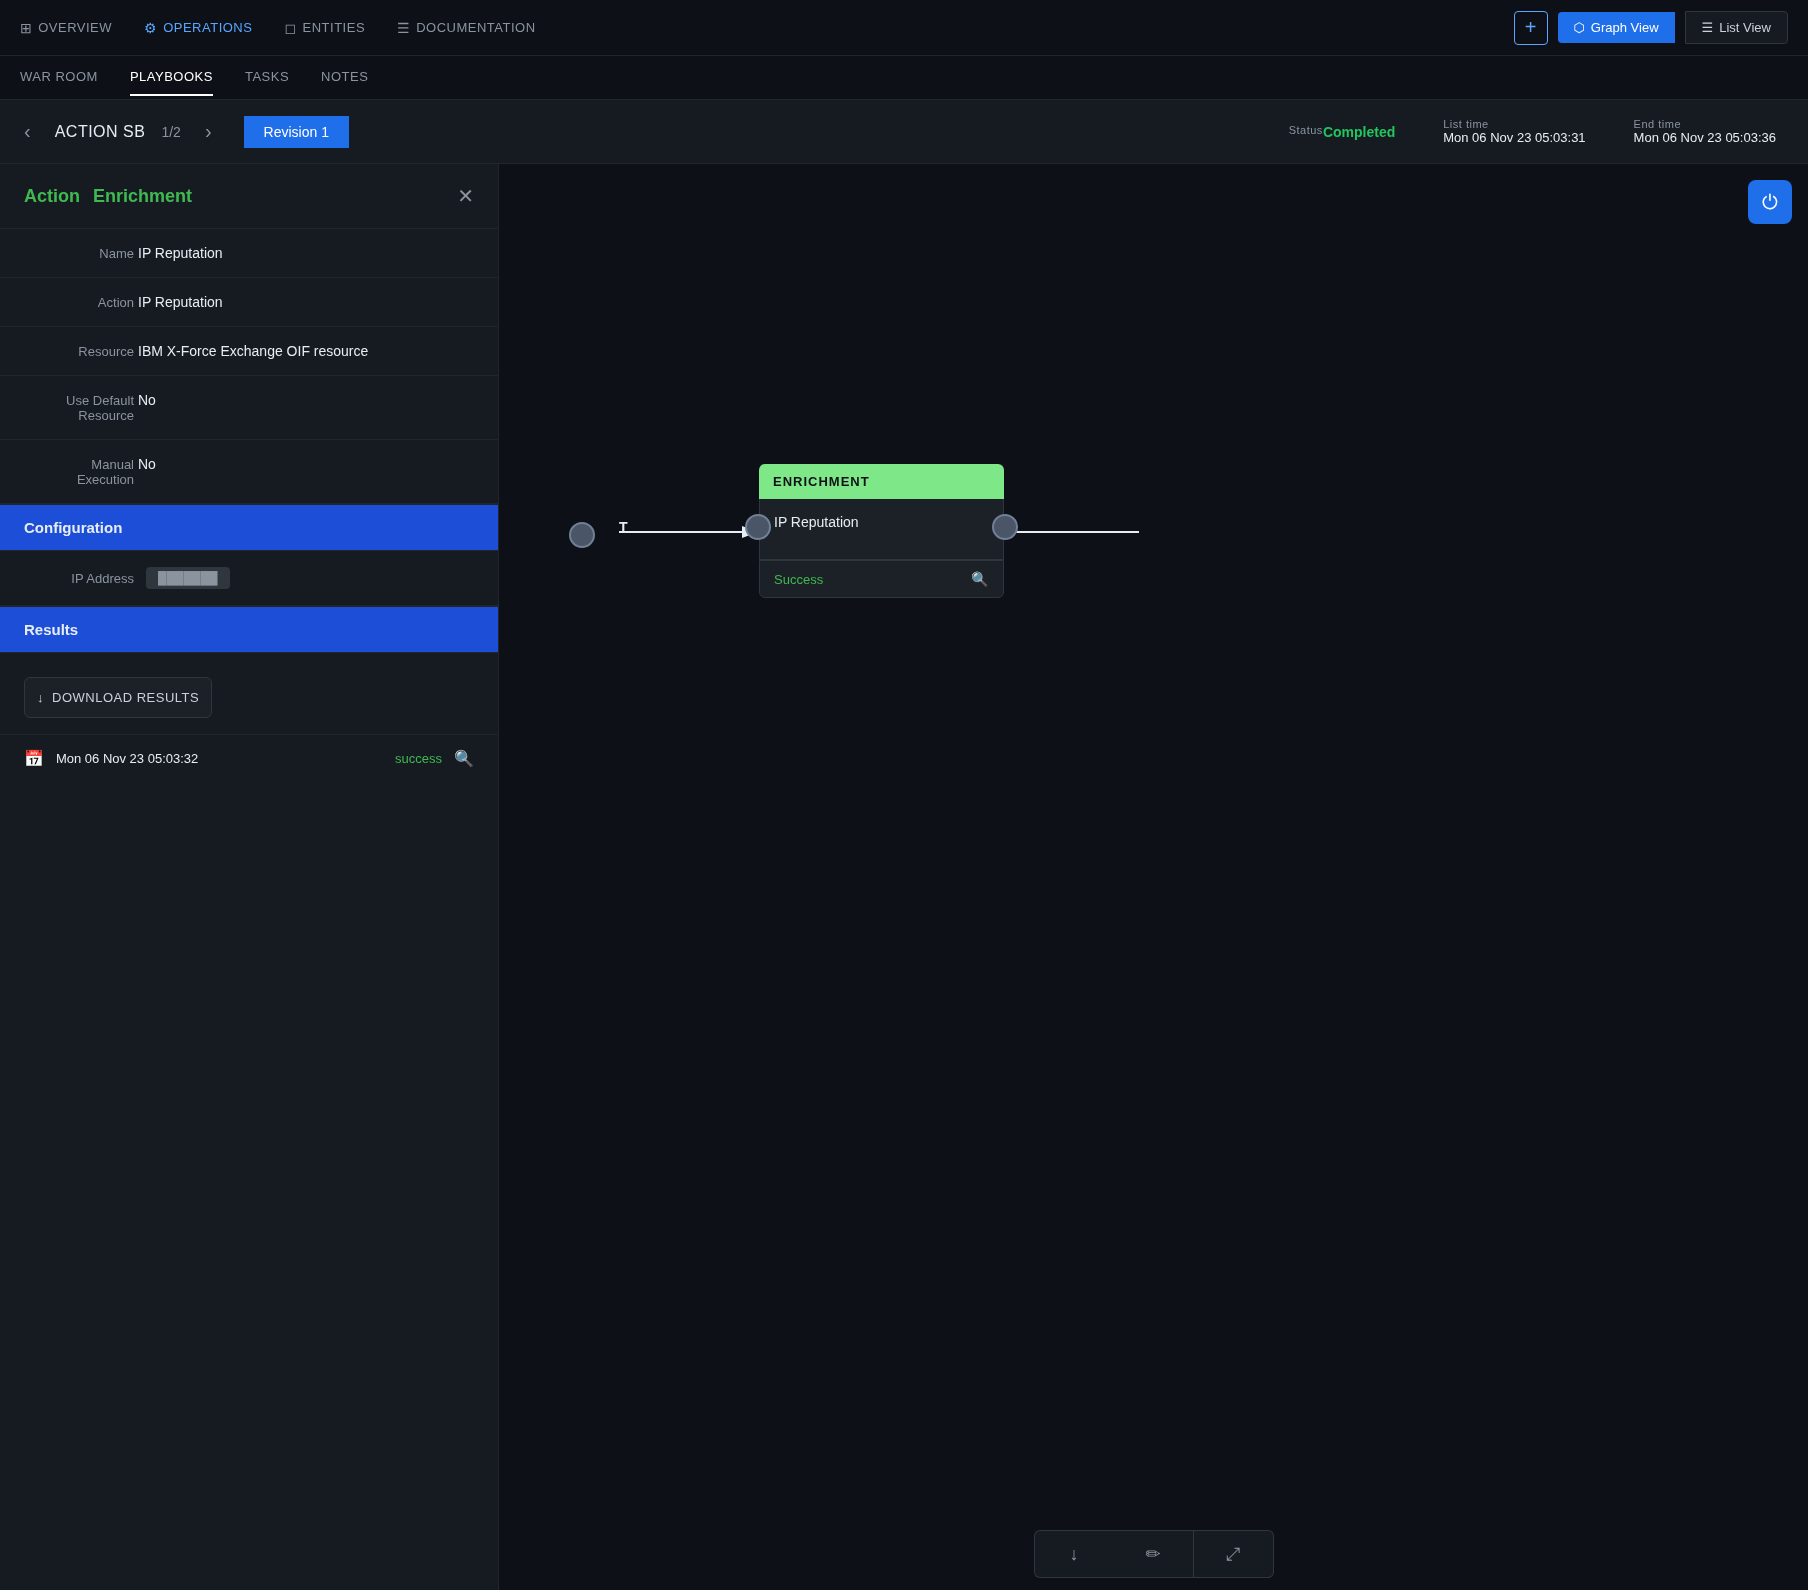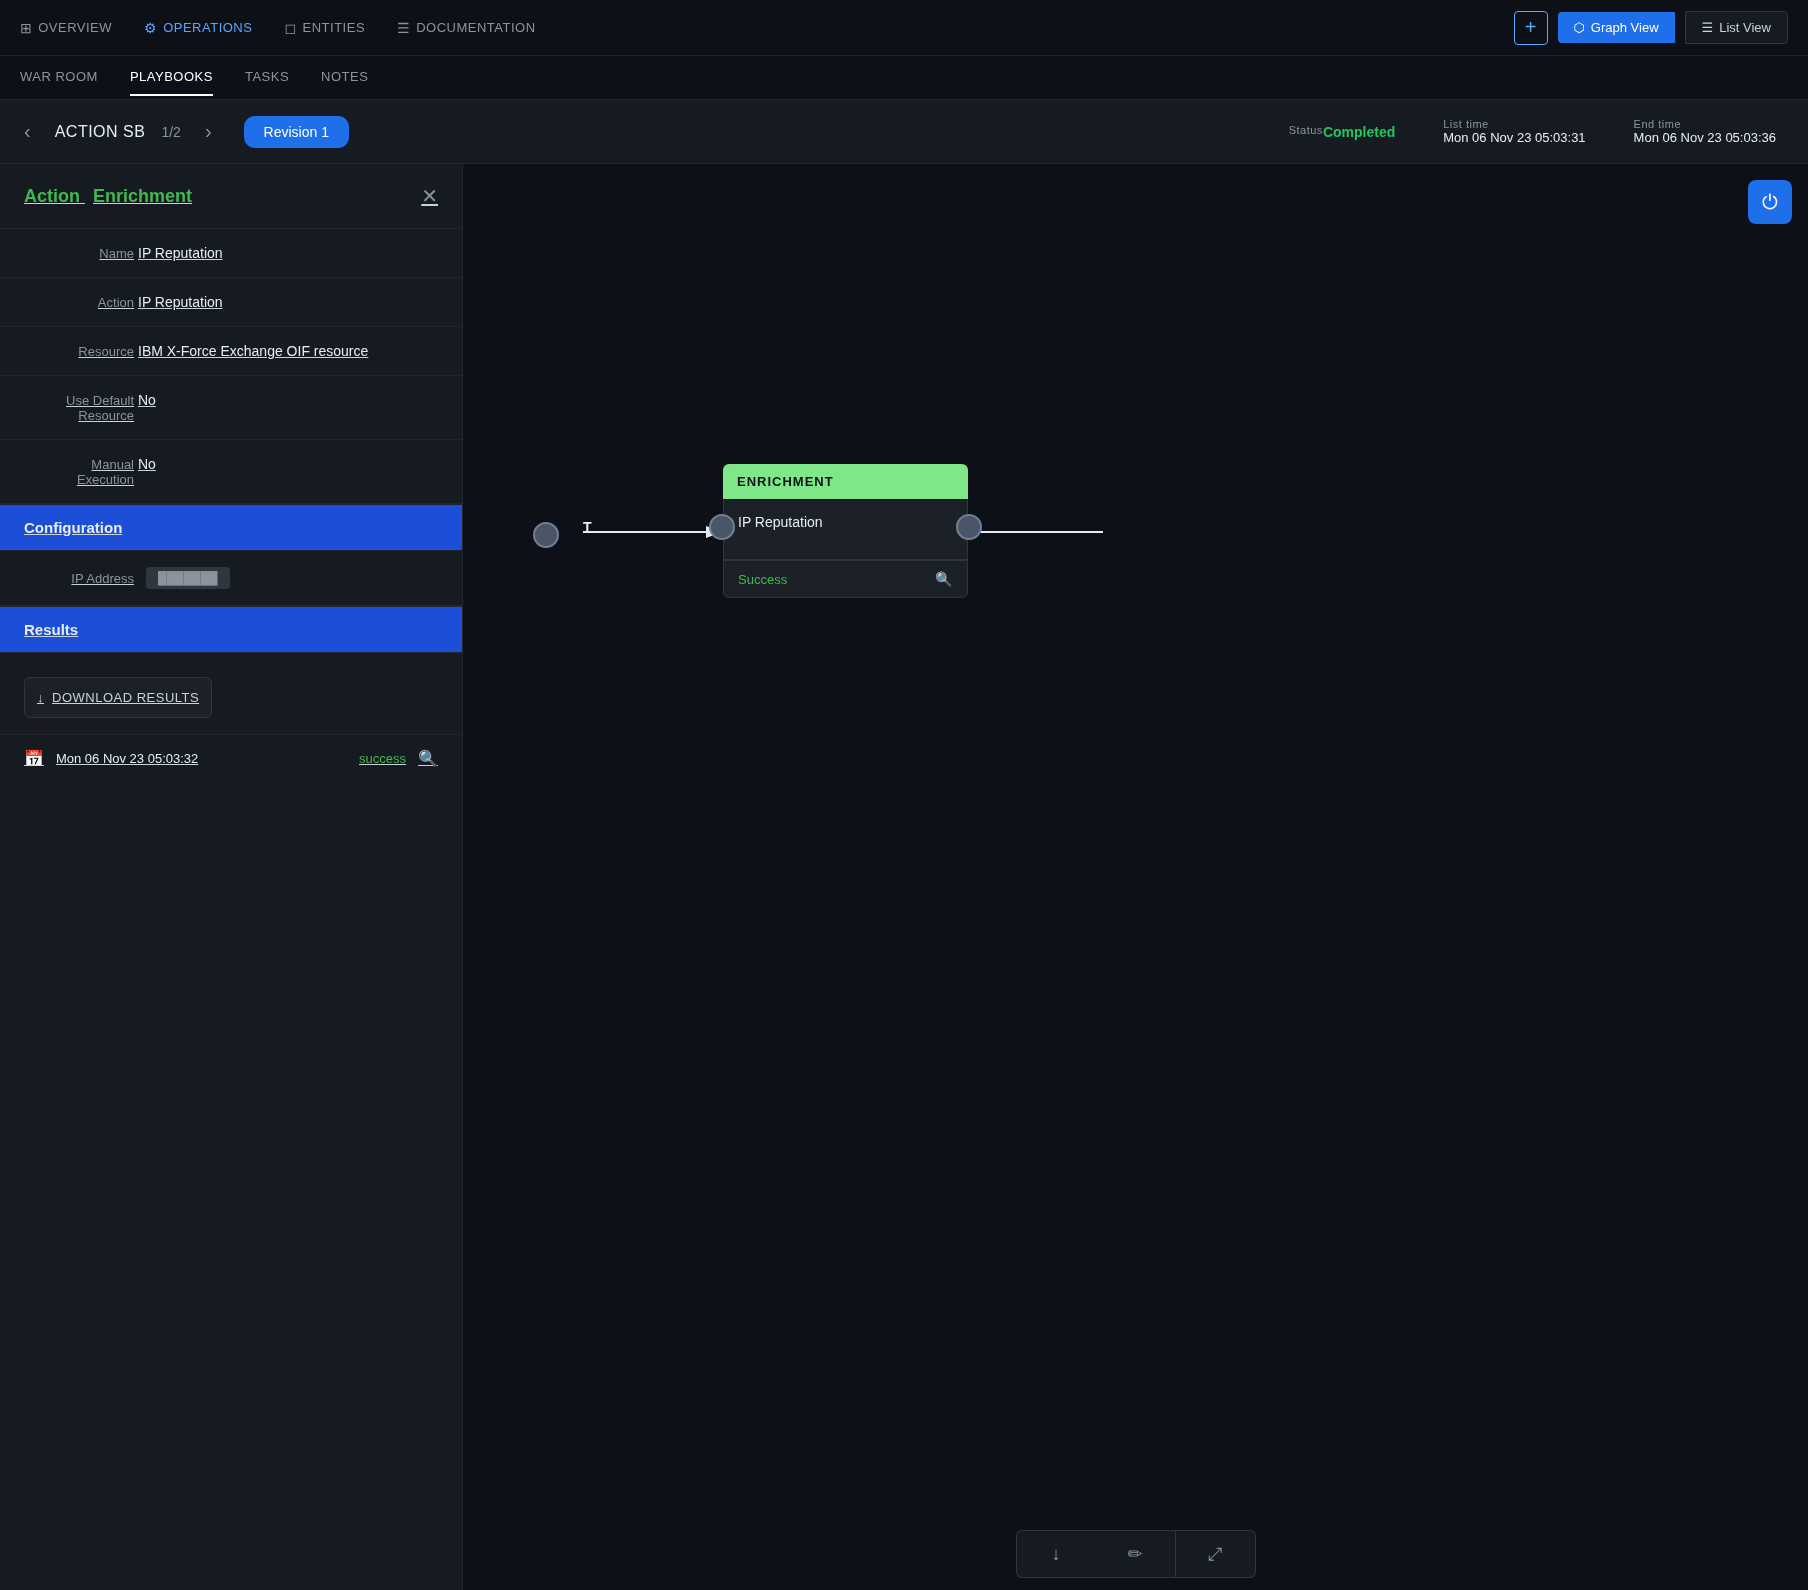--- a/index.html
+++ b/index.html
@@ -126,21 +126,21 @@
       font-weight: 400;
       letter-spacing: 0.5px;
     }
     .pb-counter {
       color: #8b949e;
       font-size: 14px;
     }
     .revision-tab {
       background: #1f6feb;
       color: #fff;
-      border-radius: 11px;
+      border-radius: 0;
       padding: 8px 20px;
       font-size: 14px;
       font-weight: 500;
       margin-left: 8px;
     }
     .status-block {
       display: flex;
       flex-direction: row;
       margin-left: 16px;
     }
@@ -171,28 +171,27 @@
 
     
     .main-content {
       display: flex;
       height: calc(1590px - 56px - 44px - 64px);
       position: relative;
     }
 
     
     .left-panel {
-      width: 463px;
+      width: 499px;
       background: #161b22;
       border-right: 1px solid #21262d;
       display: flex;
       flex-direction: column;
       overflow-y: auto;
       flex-shrink: 0;
-      text-decoration: underline;
     }
 
     
     .panel-header {
       display: flex;
       justify-content: space-between;
       align-items: center;
       padding: 20px 24px;
       border-bottom: 1px solid #21262d;
     }

